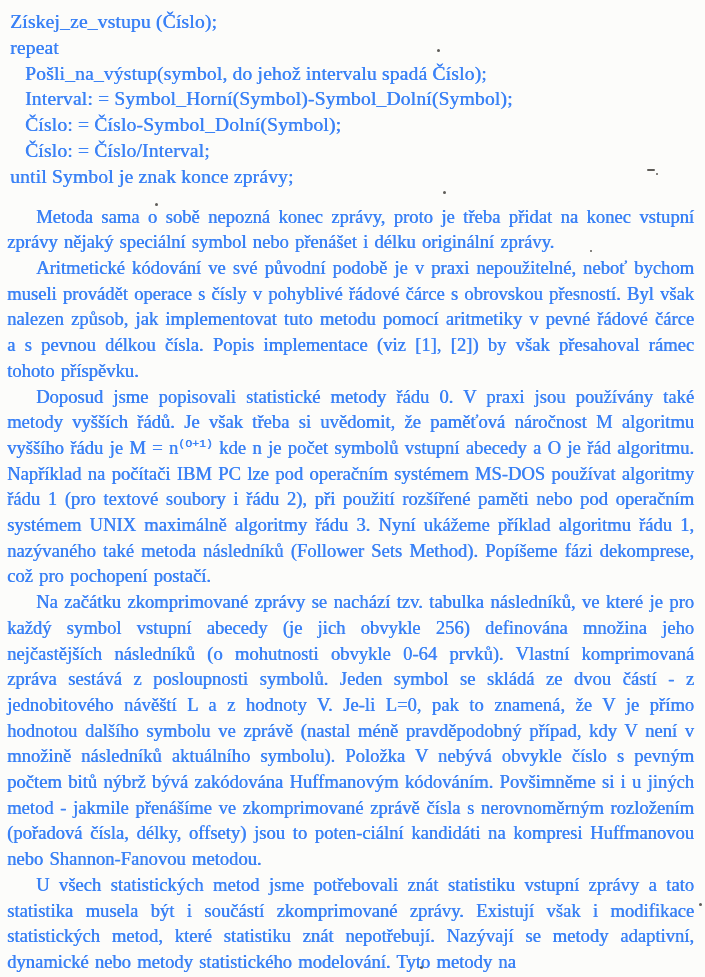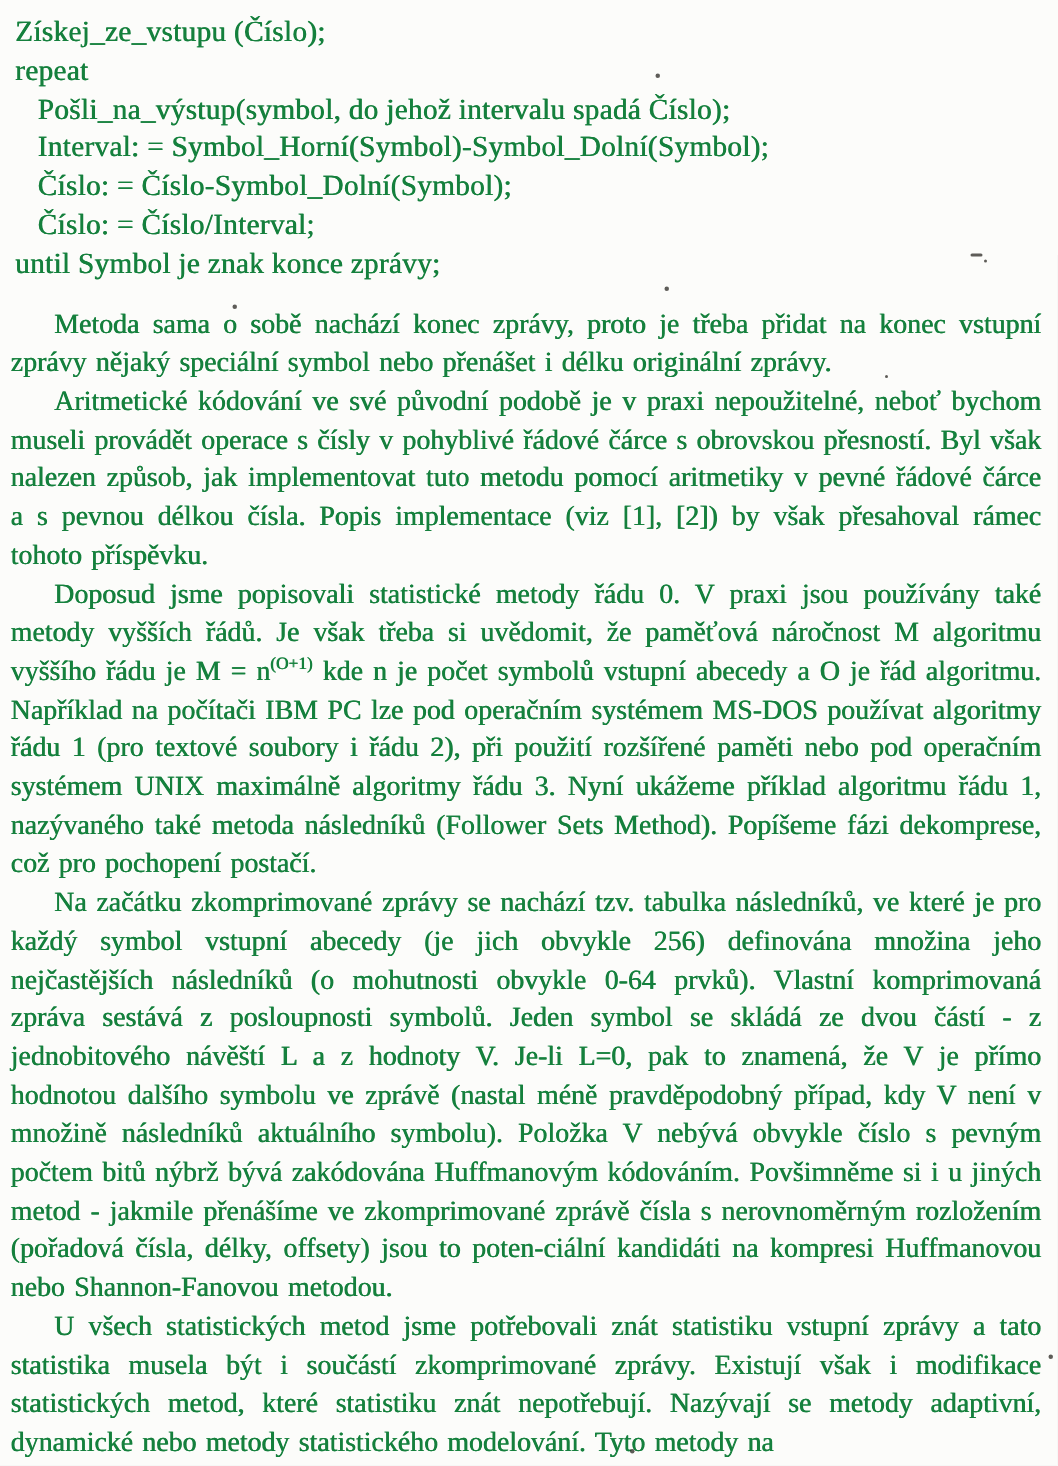--- a/index.html
+++ b/index.html
@@ -6,21 +6,21 @@
     margin: 0;
     padding: 0;
     background: #f4f4f2;
   }
   .page {
     position: relative;
     width: 705px;
     height: 977px;
     margin: 0 auto;
     background: #fcfcfa;
-    color: #15803d;
+    color: #3b82f6;
     font-family: "Liberation Serif", serif;
     box-sizing: border-box;
     padding: 9px 11px 0 7px;
     overflow: hidden;
     
     text-shadow: 0.4px 0 0 currentColor;
   }
   .code-block {
     font-size: 19.5px;
     line-height: 25.8px;
@@ -39,38 +39,39 @@
   }
   .body-text p {
     margin: 0;
     text-indent: 29px;
   }
   .body-text .bold { font-weight: 400; }
   .body-text sup {
     font-size: 0.62em;
     line-height: 0;
     vertical-align: super;
+    font-family: Liberation Mono, monospace;
   }
   .speck {
     position: absolute;
     background: #2a2722;
     border-radius: 50%;
     opacity: 0.75;
   }
   .speck.dash { border-radius: 1px; }
 </style>
 </head>
 <body>
 
 <div class="page">
 
   <div class="code-block"><div class="code-line">Získej_ze_vstupu (Číslo);</div><div class="code-line">repeat</div><div class="code-line ind">Pošli_na_výstup(symbol, do jehož intervalu spadá Číslo);</div><div class="code-line ind">Interval: = Symbol_Horní(Symbol)-Symbol_Dolní(Symbol);</div><div class="code-line ind">Číslo: = Číslo-Symbol_Dolní(Symbol);</div><div class="code-line ind">Číslo: = Číslo/Interval;</div><div class="code-line">until Symbol je znak konce zprávy;</div></div>
 
   <div class="body-text">
-      <p><span>Metoda sama o sobě nachází konec zprávy, proto je třeba přidat na konec vstupní zprávy nějaký speciální symbol nebo přenášet i délku originální zprávy.</span></p>
+      <p><span>Metoda sama o sobě nepozná konec zprávy, proto je třeba přidat na konec vstupní zprávy nějaký speciální symbol nebo přenášet i délku originální zprávy.</span></p>
       <p><span>Aritmetické kódování ve své původní podobě je v praxi nepoužitelné, neboť bychom museli provádět operace s čísly v pohyblivé řádové čárce s obrovskou přesností. Byl však nalezen způsob, jak implementovat tuto metodu pomocí aritmetiky v pevné řádové čárce a s pevnou délkou čísla. Popis implementace (viz [1], [2]) by však přesahoval rámec tohoto příspěvku.</span></p>
       <p><span>Doposud jsme popisovali statistické metody řádu 0. V praxi jsou používány také </span><span class="bold">metody vyšších řádů</span><span>. Je však třeba si uvědomit, že paměťová náročnost M algoritmu vyššího řádu je M = n</span><sup>(O+1)</sup><span> kde n je počet symbolů vstupní abecedy a O je řád algoritmu. Například na počítači IBM PC lze pod operačním systémem MS-DOS používat algoritmy řádu 1 (pro textové soubory i řádu 2), při použití rozšířené paměti nebo pod operačním systémem UNIX maximálně algoritmy řádu 3. Nyní ukážeme příklad algoritmu řádu 1, nazývaného také </span><span class="bold">metoda následníků</span><span> (Follower Sets Method). Popíšeme fázi dekomprese, což pro pochopení postačí.</span></p>
       <p><span>Na začátku zkomprimované zprávy se nachází tzv. tabulka následníků, ve které je pro každý symbol vstupní abecedy (je jich obvykle 256) definována množina jeho nejčastějších následníků (o mohutnosti obvykle 0-64 prvků). Vlastní komprimovaná zpráva sestává z posloupnosti symbolů. Jeden symbol se skládá ze dvou částí - z jednobitového návěští L a z hodnoty V. Je-li L=0, pak to znamená, že V je přímo hodnotou dalšího symbolu ve zprávě (nastal méně pravděpodobný případ, kdy V není v množině následníků aktuálního symbolu). Položka V nebývá obvykle číslo s pevným počtem bitů nýbrž bývá zakódována Huffmanovým kódováním. Povšimněme si i u jiných metod - jakmile přenášíme ve zkomprimované zprávě čísla s nerovnoměrným rozložením (pořadová čísla, délky, offsety) jsou to poten-ciální kandidáti na kompresi Huffmanovou nebo Shannon-Fanovou metodou.</span></p>
       <p><span>U všech statistických metod jsme potřebovali znát statistiku vstupní zprávy a tato statistika musela být i součástí zkomprimované zprávy. Existují však i modifikace statistických metod, které statistiku znát nepotřebují. Nazývají se metody </span><span class="bold">adaptivní, dynamické</span><span> nebo metody </span><span class="bold">statistického modelování</span><span>. Tyto metody na</span></p>
     </div>
 
   <div class="speck" style="left:437px; top:49px; width:3px; height:3px;"></div>
   <div class="speck" style="left:443px; top:191px; width:3px; height:3px;"></div>
   <div class="speck dash" style="left:647px; top:169px; width:8px; height:2px;"></div>
   <div class="speck" style="left:656px; top:173px; width:2px; height:2px;"></div>

